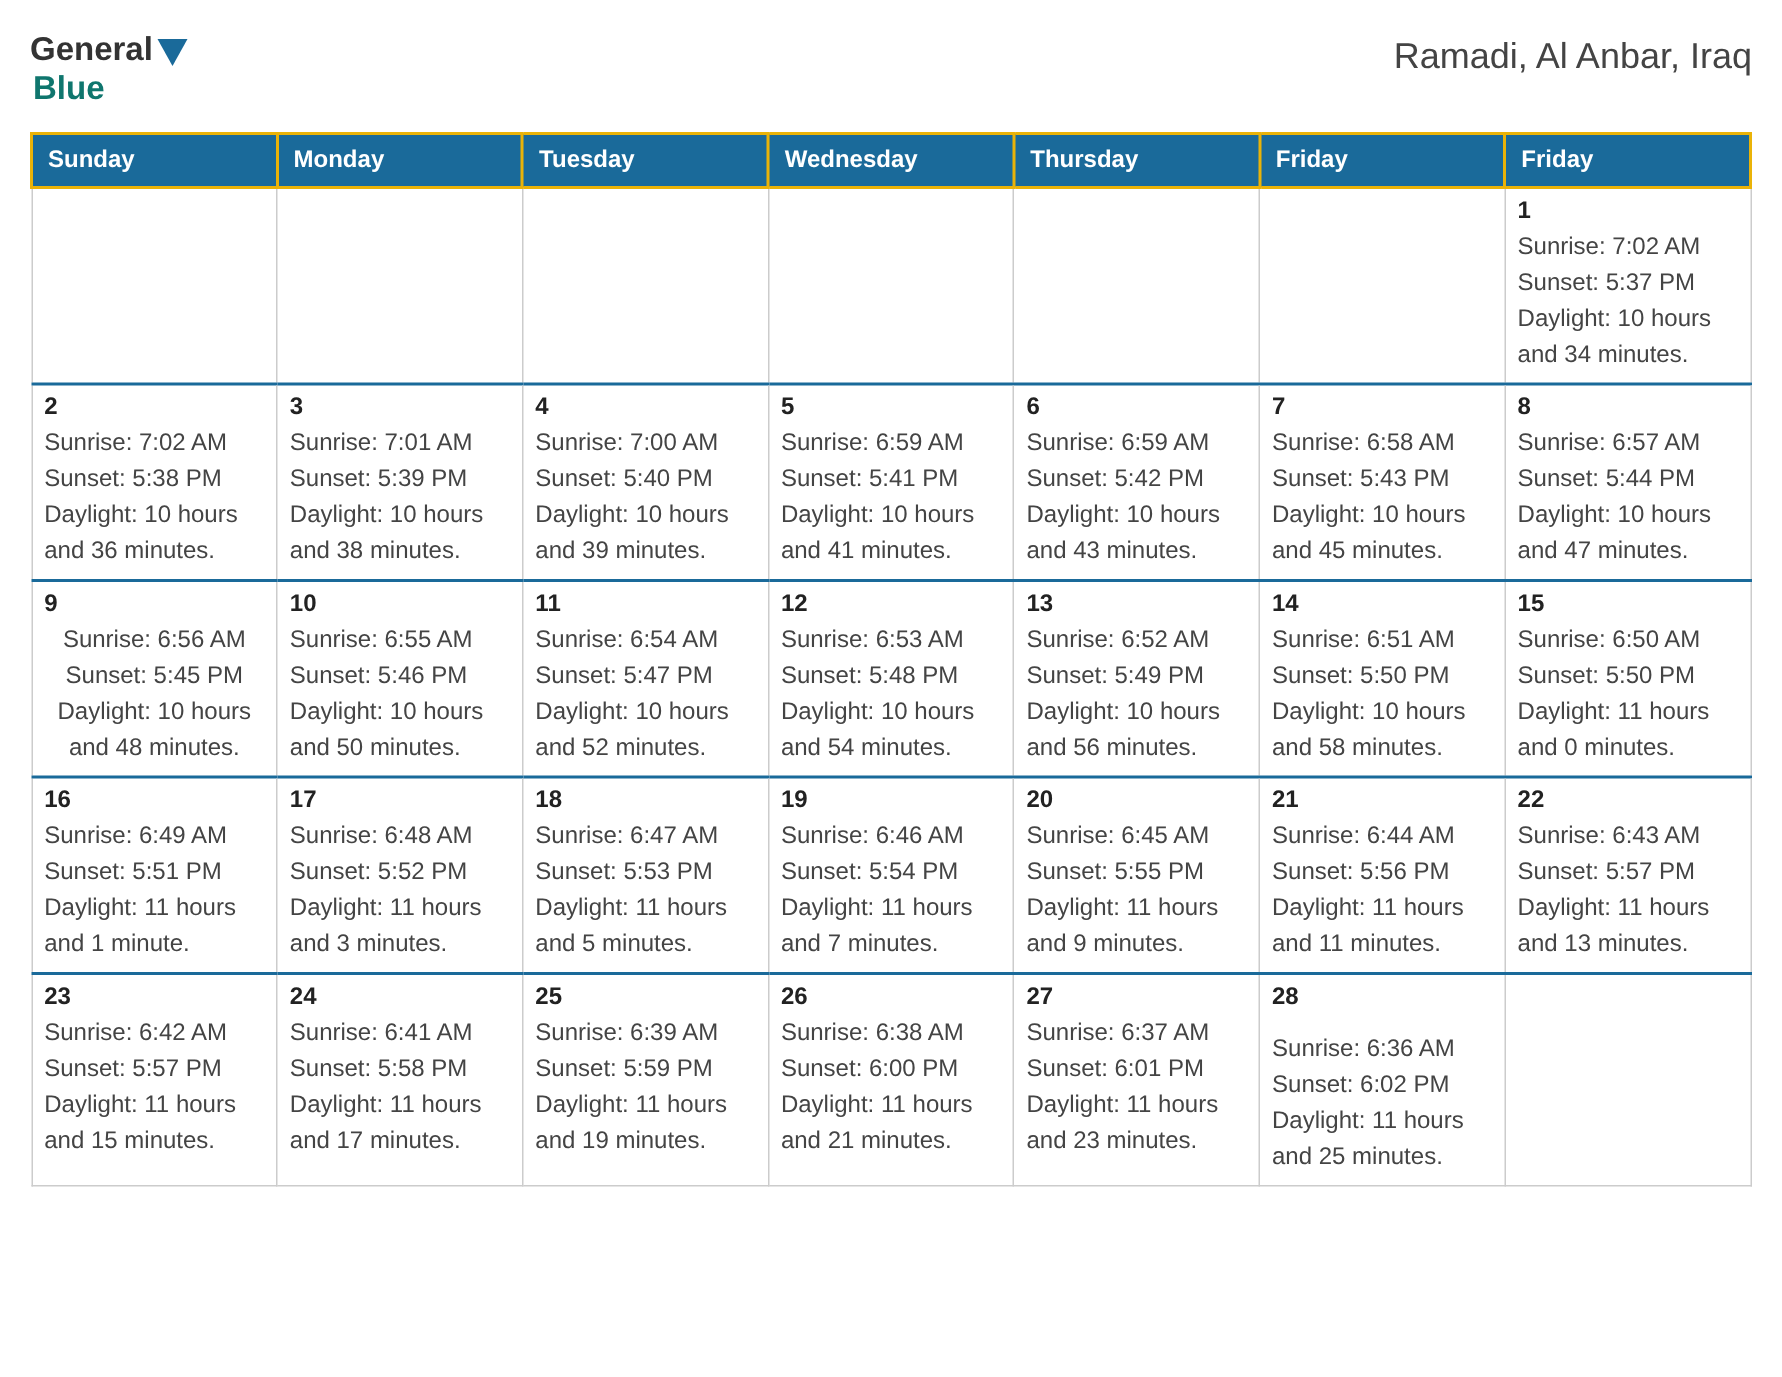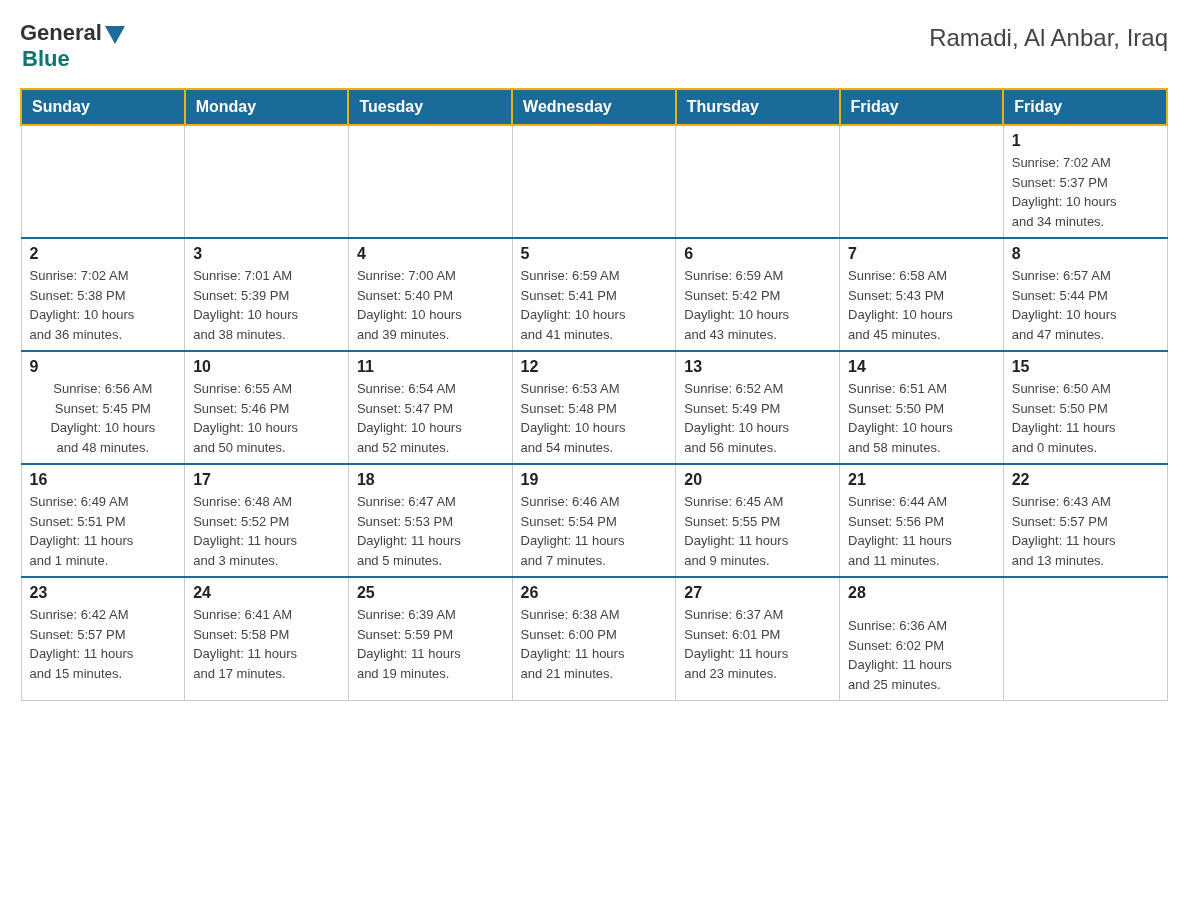--- a/index.html
+++ b/index.html
@@ -82,21 +82,21 @@
       height: 110px;
     }
     .day-num {
       font-size: 16px;
       font-weight: bold;
       color: #222;
       display: block;
       margin-bottom: 3px;
     }
     .day-info {
-      font-size: 13px;
+      font-size: 16px;
       color: #444;
       line-height: 1.5;
     }
     .empty-cell {
       background: #f9f9f9;
     }
     .week-separator td {
       border-top: 2px solid #1a6a9a;
     }
     .logo-row {

